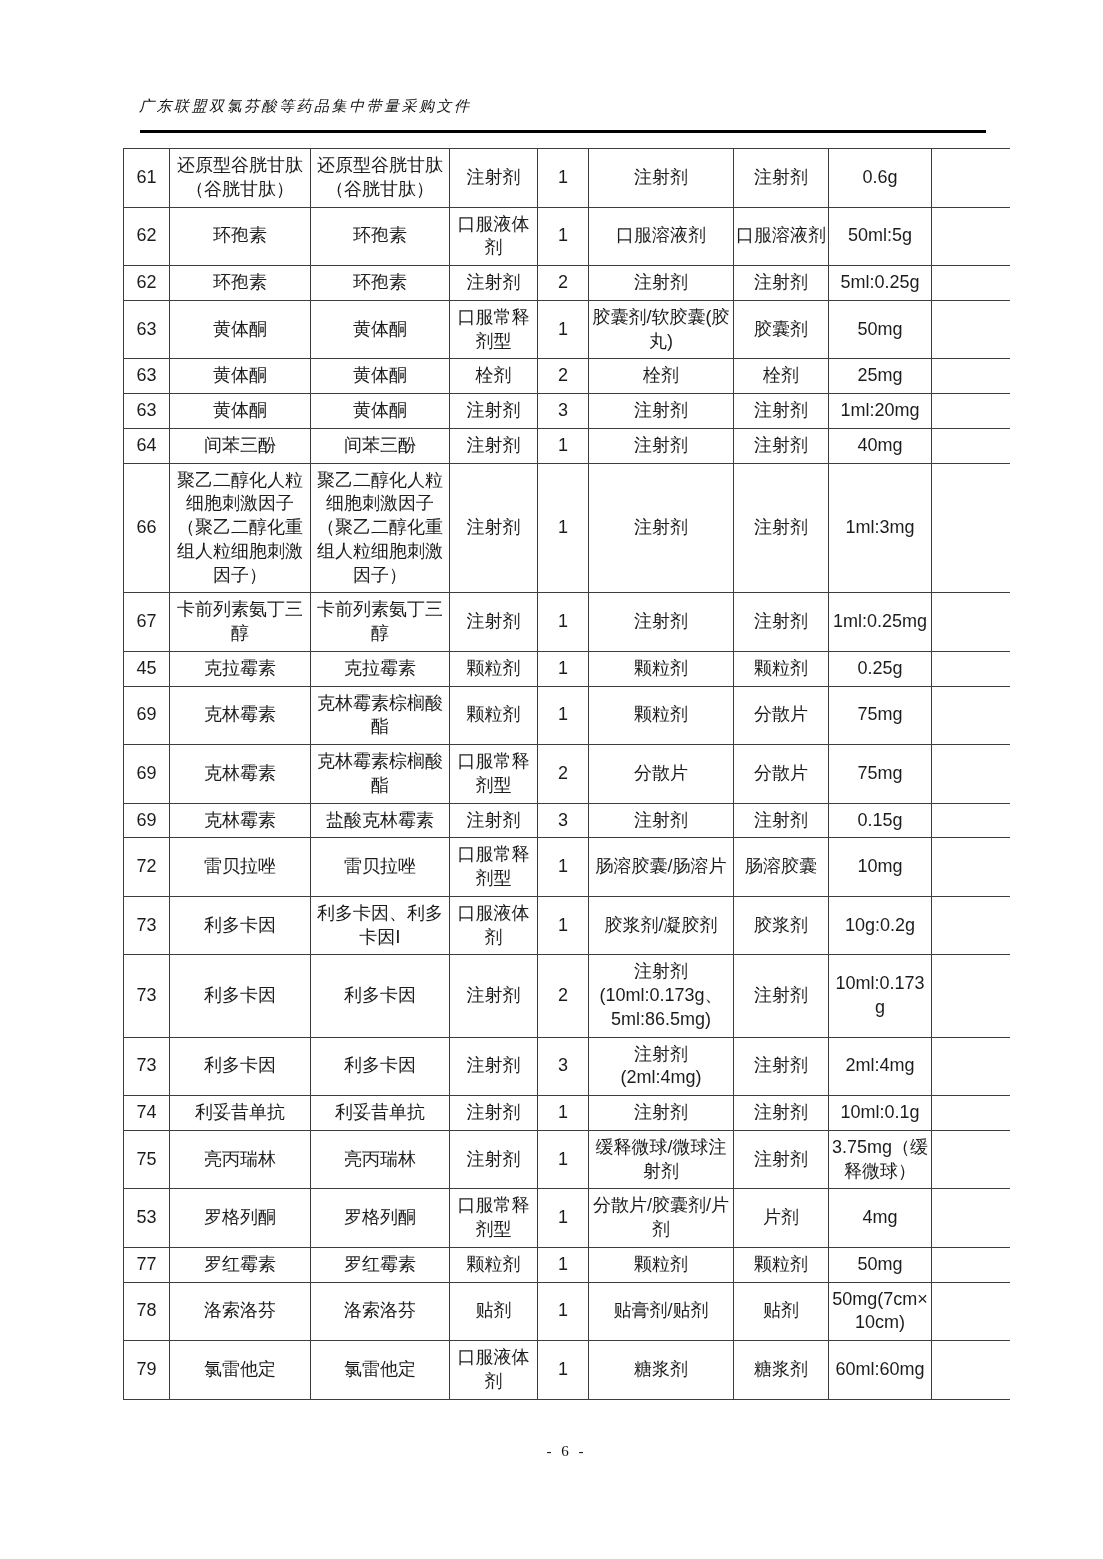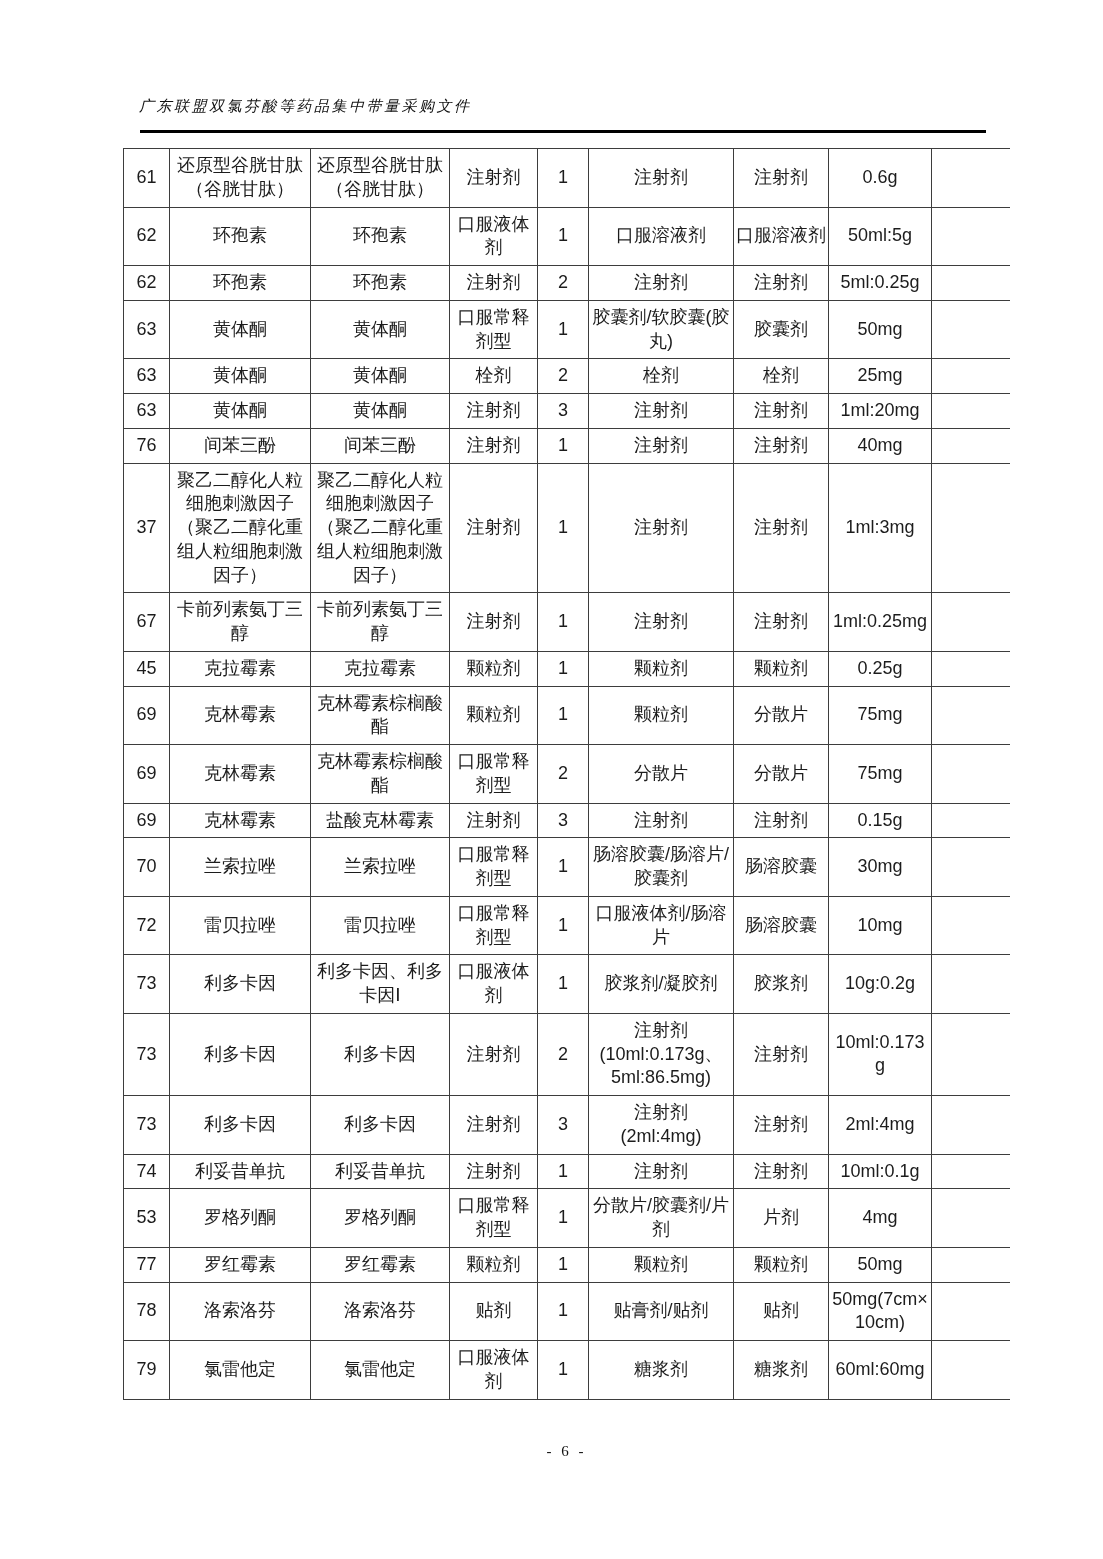--- a/index.html
+++ b/index.html
@@ -155,32 +155,32 @@
       <td>黄体酮</td>
       <td>黄体酮</td>
       <td>注射剂</td>
       <td>3</td>
       <td>注射剂</td>
       <td>注射剂</td>
       <td>1ml:20mg</td>
       <td></td>
     </tr>
         <tr>
-      <td>76</td>
+      <td>64</td>
       <td>间苯三酚</td>
       <td>间苯三酚</td>
       <td>注射剂</td>
       <td>1</td>
       <td>注射剂</td>
       <td>注射剂</td>
       <td>40mg</td>
       <td></td>
     </tr>
         <tr>
-      <td>37</td>
+      <td>66</td>
       <td>聚乙二醇化人粒细胞刺激因子（聚乙二醇化重组人粒细胞刺激因子）</td>
       <td>聚乙二醇化人粒细胞刺激因子（聚乙二醇化重组人粒细胞刺激因子）</td>
       <td>注射剂</td>
       <td>1</td>
       <td>注射剂</td>
       <td>注射剂</td>
       <td>1ml:3mg</td>
       <td></td>
     </tr>
         <tr>
@@ -232,37 +232,26 @@
       <td>克林霉素</td>
       <td>盐酸克林霉素</td>
       <td>注射剂</td>
       <td>3</td>
       <td>注射剂</td>
       <td>注射剂</td>
       <td>0.15g</td>
       <td></td>
     </tr>
         <tr>
-      <td>70</td>
-      <td>兰索拉唑</td>
-      <td>兰索拉唑</td>
-      <td>口服常释剂型</td>
-      <td>1</td>
-      <td>肠溶胶囊/肠溶片/胶囊剂</td>
-      <td>肠溶胶囊</td>
-      <td>30mg</td>
-      <td></td>
-    </tr>
-        <tr>
       <td>72</td>
       <td>雷贝拉唑</td>
       <td>雷贝拉唑</td>
       <td>口服常释剂型</td>
       <td>1</td>
-      <td>口服液体剂/肠溶片</td>
+      <td>肠溶胶囊/肠溶片</td>
       <td>肠溶胶囊</td>
       <td>10mg</td>
       <td></td>
     </tr>
         <tr>
       <td>73</td>
       <td>利多卡因</td>
       <td>利多卡因、利多卡因Ⅰ</td>
       <td>口服液体剂</td>
       <td>1</td>
@@ -297,20 +286,31 @@
     </tr>
         <tr>
       <td>74</td>
       <td>利妥昔单抗</td>
       <td>利妥昔单抗</td>
       <td>注射剂</td>
       <td>1</td>
       <td>注射剂</td>
       <td>注射剂</td>
       <td>10ml:0.1g</td>
+      <td></td>
+    </tr>
+        <tr>
+      <td>75</td>
+      <td>亮丙瑞林</td>
+      <td>亮丙瑞林</td>
+      <td>注射剂</td>
+      <td>1</td>
+      <td>缓释微球/微球注射剂</td>
+      <td>注射剂</td>
+      <td>3.75mg（缓释微球）</td>
       <td></td>
     </tr>
         <tr>
       <td>53</td>
       <td>罗格列酮</td>
       <td>罗格列酮</td>
       <td>口服常释剂型</td>
       <td>1</td>
       <td>分散片/胶囊剂/片剂</td>
       <td>片剂</td>

